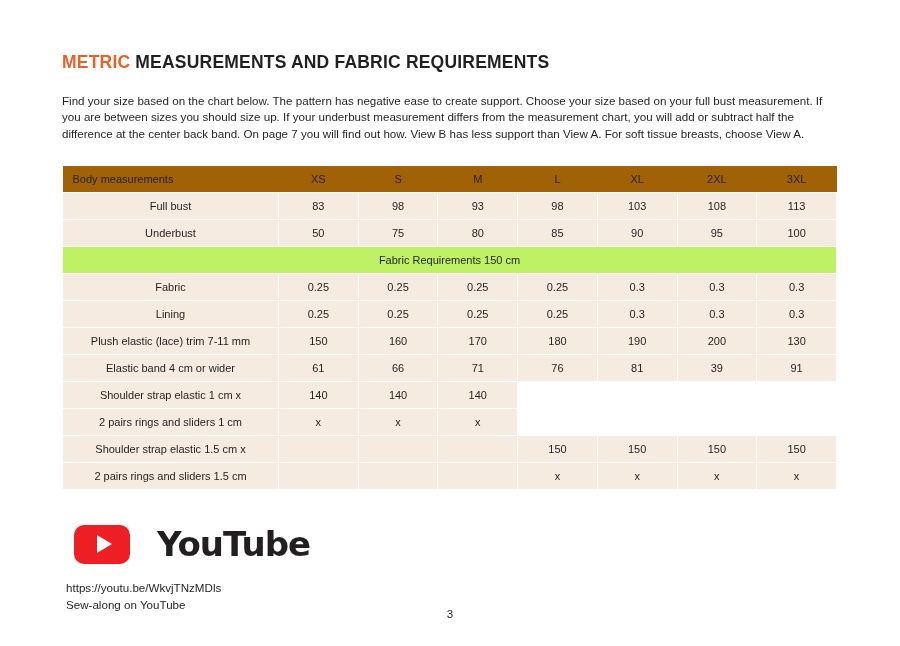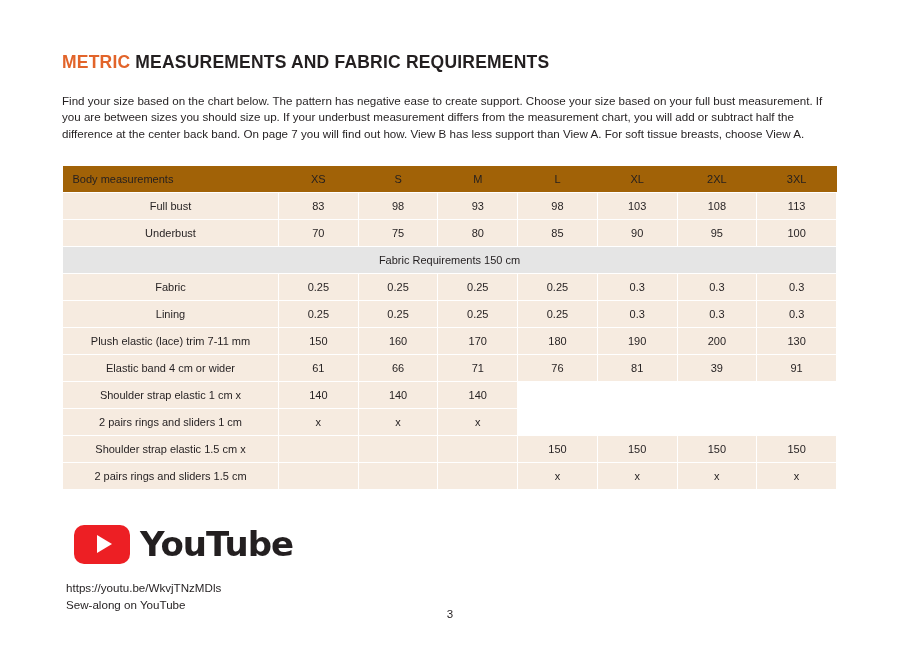--- a/index.html
+++ b/index.html
@@ -73,35 +73,36 @@
     background: #f6ebe0;
   }
   td.blank {
     background: #f6ebe0;
   }
   td.empty-white {
     background: #ffffff;
     border: 1px solid #ffffff;
   }
   .section-row td {
-    background: #e5e5e5;
+    background: #bef264;
     border: none;
     text-align: left;
     padding-top: 8px;
     height: 30px;
   }
   .yt-block {
     margin-top: 34px;
     margin-left: 12px;
     display: flex;
     align-items: center;
   }
   .yt-logo {
     display: flex;
     align-items: center;
+    gap: 17px;
   }
   .yt-badge {
     width: 56px;
     height: 39px;
     background: #ed1f24;
     border-radius: 10px;
     display: flex;
     align-items: center;
     justify-content: center;
   }
@@ -166,21 +167,21 @@
         <td class="fill">98</td>
         <td class="fill">93</td>
         <td class="fill">98</td>
         <td class="fill">103</td>
         <td class="fill">108</td>
         <td class="fill">113</td>
       </tr>
 
       <tr>
         <td class="label fill">Underbust</td>
-        <td class="fill">70</td>
+        <td class="fill">50</td>
         <td class="fill">75</td>
         <td class="fill">80</td>
         <td class="fill">85</td>
         <td class="fill">90</td>
         <td class="fill">95</td>
         <td class="fill">100</td>
       </tr>
 
       <tr class="section-row">
         <td class="label" colspan="8">Fabric Requirements 150 cm</td>

